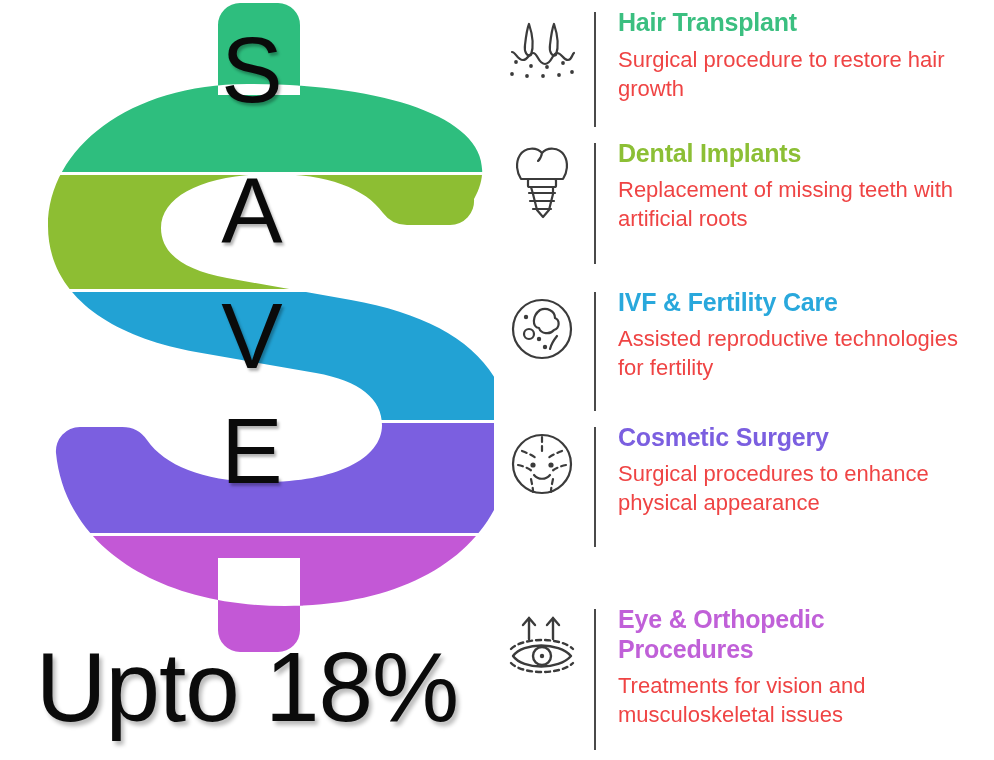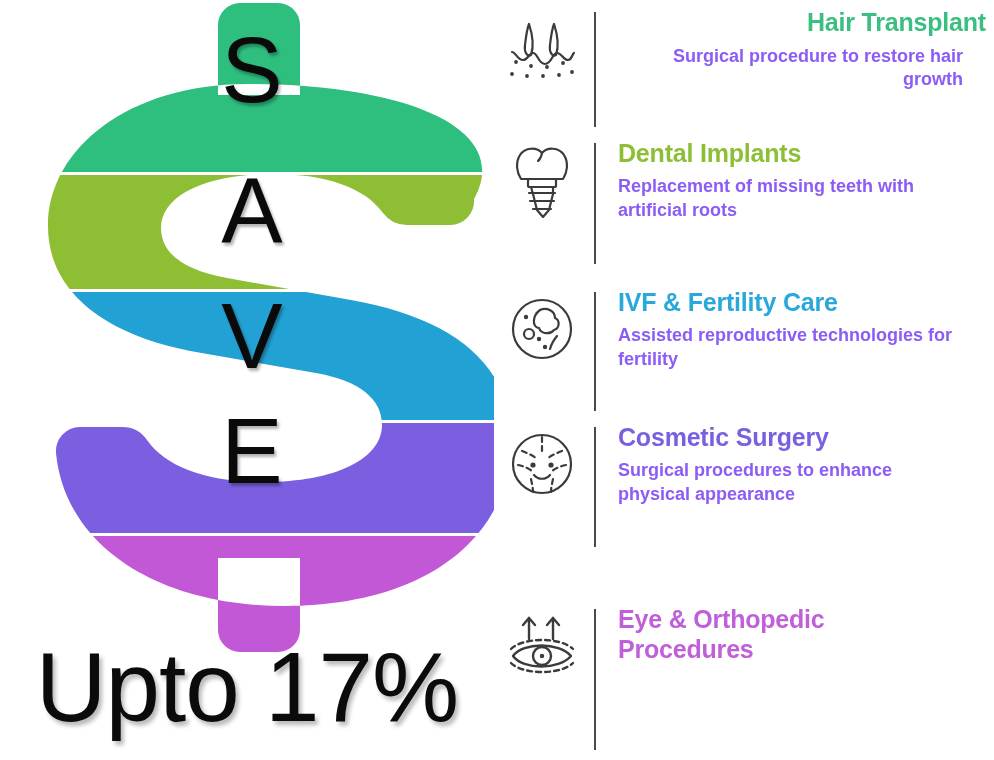--- a/index.html
+++ b/index.html
@@ -93,21 +93,21 @@
     display: flex;
     flex-direction: column;
   }
   .service-item {
     display: flex;
     flex-direction: row;
     align-items: flex-start;
     padding: 0 0 0 0;
     min-height: 112px;
   }
-  .svc-0 { height: 132px; text-align: right; }
+  .svc-0 { height: 132px; }
   .svc-1 { height: 138px; }
   .svc-2 { height: 136px; margin-top: 12px; }
   .svc-3 { height: 138px; justify-content: flex-end; }
   .svc-4 { height: 158px; margin-top: 46px; }
 
   .icon-cell {
     flex: 0 0 84px;
     width: 84px;
     display: flex;
     align-items: flex-start;
@@ -132,23 +132,23 @@
   .svc-title {
     font-family: "Liberation Sans", sans-serif;
     font-size: 25px;
     font-weight: bold;
     line-height: 1.18;
     margin: 0 0 7px 0;
     letter-spacing: -0.2px;
   }
   .svc-desc {
     font-family: "Liberation Sans", sans-serif;
-    font-size: 18px;
-    font-weight: 700;
-    color: #8b5cf6;
+    font-size: 22px;
+    font-weight: 400;
+    color: #ef4444;
     line-height: 1.32;
     margin: 0;
     max-width: 345px;
   }
 </style>
 </head>
 <body>
 
 <div class="page">
 
@@ -208,21 +208,21 @@
       </svg>
 
       <div class="save-letters">
         <div class="save-letter letter-s">S</div>
         <div class="save-letter letter-a">A</div>
         <div class="save-letter letter-v">V</div>
         <div class="save-letter letter-e">E</div>
       </div>
     </div>
 
-    <div class="headline">Upto 17%</div>
+    <div class="headline">Upto 18%</div>
   </div>
 
   <div class="right-panel">
 
     <div class="service-item svc-0">
       <div class="icon-cell">
         <svg width="70" height="70" viewBox="0 0 70 70" fill="none" stroke="#3b3b3b" stroke-width="2.2" stroke-linecap="round" stroke-linejoin="round">
           <path d="M22 10 C26 22, 27 32, 24 41 C20 43, 17 38, 18 31 C19 22, 20 15, 22 10 Z"></path>
           <path d="M47 10 C51 22, 52 32, 49 41 C45 43, 42 38, 43 31 C44 22, 45 15, 47 10 Z"></path>
           <path d="M5 38 C9 38, 10 46, 16 46 C21 46, 22 39, 26 39
@@ -317,17 +317,18 @@
           <path d="M6 45 C16 31, 52 31, 64 45 C52 59, 16 59, 6 45 Z"></path>
           <circle cx="35" cy="45" r="9"></circle>
           <circle cx="35" cy="45" r="2.2" fill="#3b3b3b" stroke="none"></circle>
           <path d="M4 38 C16 26, 54 26, 66 38" stroke-dasharray="5 4"></path>
           <path d="M4 52 C16 64, 54 64, 66 52" stroke-dasharray="5 4"></path>
         </svg>
       </div>
       <div class="rule"></div>
       <div class="text-cell">
         <div class="svc-title" style="color:#C060D8; max-width:250px;">Eye &amp; Orthopedic Procedures</div>
+        <div class="svc-desc" style="max-width:270px;">Treatments for vision and musculoskeletal issues</div>
       </div>
     </div>
 
   </div>
 </div>
 
 </body></html>

